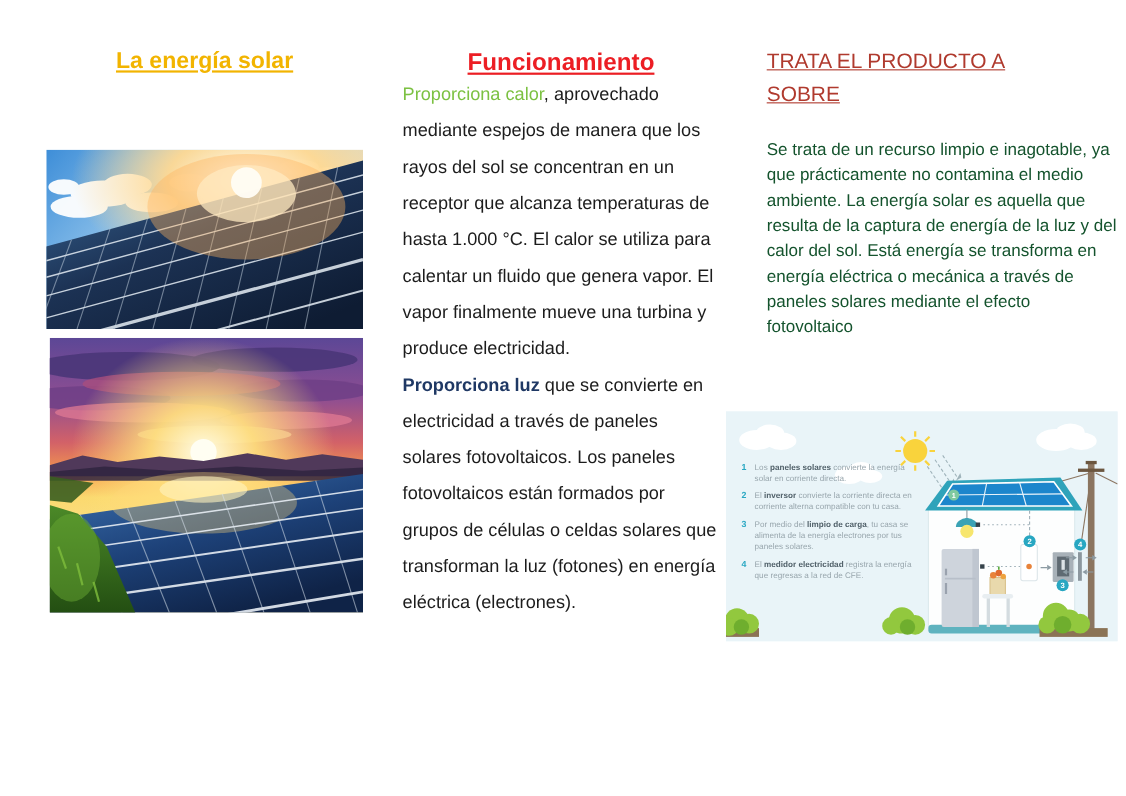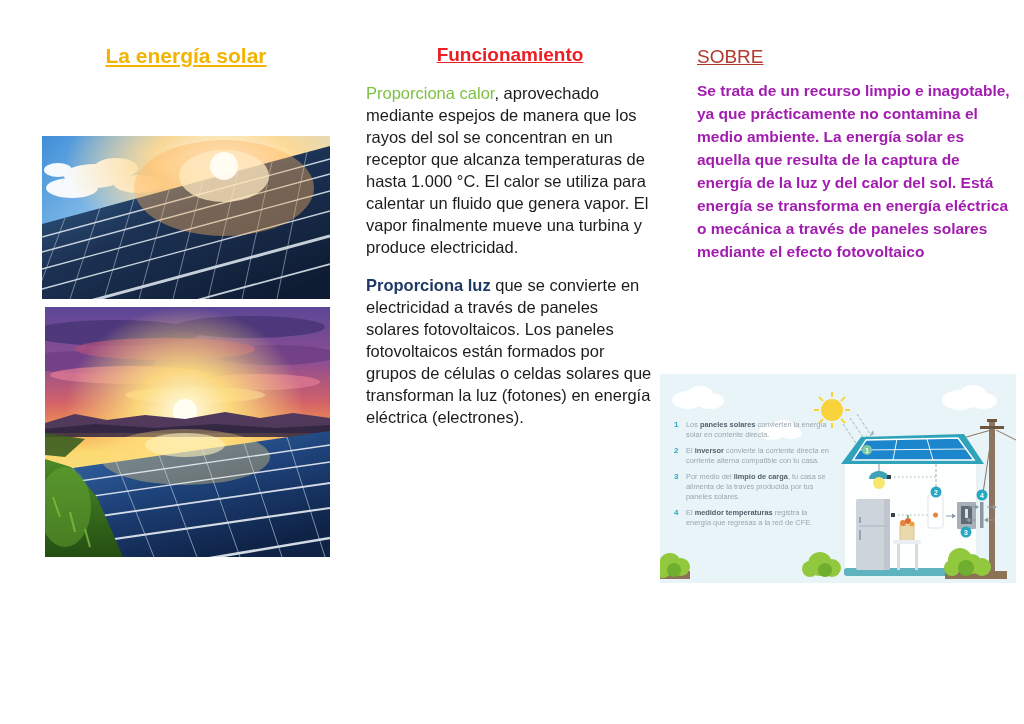--- a/index.html
+++ b/index.html
@@ -17,32 +17,32 @@
     text-decoration: underline;
   }
   .photo { overflow: hidden; }
   .photo-top { left: 42px; top: 136px; width: 288px; height: 163px; }
   .photo-bottom { left: 45px; top: 307px; width: 285px; height: 250px; }
   .photo svg { display: block; }
 
   
   .mid-col { left: 366px; top: 44px; width: 288px; }
   .mid-title {
-    text-align: center; font-size: 19px; font-weight: bold; color: #EC1E24;
+    text-align: center; font-size: 22px; font-weight: bold; color: #EC1E24;
     text-decoration: underline;
   }
-  .body-par { font-size: 16.5px; line-height: 22px; color: #1c1c1c; margin-top: 16px; }
+  .body-par { font-size: 16.5px; line-height: 33px; color: #1c1c1c; }
   .lead-green { color: #7CC142; }
   .lead-navy { color: #1F3864; font-weight: bold; }
 
   
   .right-col { left: 697px; top: 42px; width: 318px; }
   .right-title { font-size: 19px; line-height: 30px; color: #B03A2E; }
   .right-title .tline { text-decoration: underline; }
-  .right-par { font-size: 15.5px; line-height: 23px; color: #a21caf; margin-top: 7px; font-weight: bold; }
+  .right-par { font-size: 15.5px; line-height: 23px; color: #14532d; margin-top: 23px; }
 
   
   .infographic {
     left: 660px; top: 374px; width: 356px; height: 209px;
     background: #E9F4F8;
   }
   .infographic svg.scene { position: absolute; left: 0; top: 0; }
   .steps { position: absolute; left: 14px; top: 46px; width: 156px; }
   .step { display: flex; gap: 4px; margin-bottom: 6px; }
   .step .num { flex: none; width: 8px; color: #28A7C2; font-weight: bold; font-size: 8px; line-height: 10px; }
@@ -184,20 +184,21 @@
   </div>
 
   <div class="abs mid-col">
     <div class="mid-title">Funcionamiento</div>
     <p class="body-par"><span class="lead-green"> Proporciona calor</span><span>, aprovechado mediante espejos de manera que los rayos del sol se concentran en un receptor que alcanza temperaturas de hasta 1.000 °C. El calor se utiliza para calentar un fluido que genera vapor. El vapor finalmente mueve una turbina y produce electricidad.</span></p>
     <p class="body-par"><span class="lead-navy">Proporciona luz</span><span> que se convierte en electricidad a través de paneles solares fotovoltaicos. Los paneles fotovoltaicos están formados por grupos de células o celdas solares que transforman la luz (fotones) en energía eléctrica (electrones).</span></p>
   </div>
 
   <div class="abs right-col">
     <div class="right-title">
+      <div><span class="tline">TRATA EL PRODUCTO A</span></div>
       <div><span class="tline">SOBRE</span></div>
     </div>
     <p class="right-par"> Se trata de un recurso limpio e inagotable, ya que prácticamente no contamina el medio ambiente. La energía solar es aquella que resulta de la captura de energía de la luz y del calor del sol. Está energía se transforma en energía eléctrica o mecánica a través de paneles solares mediante el efecto fotovoltaico</p>
   </div>
 
   <div class="abs infographic">
     <svg class="scene" width="356" height="209" viewBox="0 0 356 209">
       <rect width="356" height="209" fill="#E9F4F8"></rect>
       <g fill="#ffffff">
         <ellipse cx="28" cy="26" rx="16" ry="9"></ellipse>
@@ -329,30 +330,30 @@
             <circle cx="292" cy="194" r="8"></circle>
         </g>
         <circle cx="14" cy="196" r="7" fill="#6FAE2E"></circle>
           <circle cx="165" cy="196" r="7" fill="#6FAE2E"></circle>
           <circle cx="306" cy="194" r="8" fill="#6FAE2E"></circle>
       </g>
     </svg>
     <div class="steps">
       <div class="step">
         <span class="num">1</span>
-        <span class="txt"><span>Los </span><span class="b">paneles solares</span><span> convierten la energía solar en corriente directa.</span></span>
+        <span class="txt"><span>Los </span><span class="b">paneles solares</span><span> convierte la energía solar en corriente directa.</span></span>
       </div>
       <div class="step">
         <span class="num">2</span>
         <span class="txt"><span>El </span><span class="b">inversor</span><span> convierte la corriente directa en corriente alterna compatible con tu casa.</span></span>
       </div>
       <div class="step">
         <span class="num">3</span>
-        <span class="txt"><span>Por medio del </span><span class="b">limpio de carga</span><span>, tu casa se alimenta de la través producida por tus paneles solares.</span></span>
+        <span class="txt"><span>Por medio del </span><span class="b">limpio de carga</span><span>, tu casa se alimenta de la energía electrones por tus paneles solares.</span></span>
       </div>
       <div class="step">
         <span class="num">4</span>
-        <span class="txt"><span>El </span><span class="b">medidor temperaturas</span><span> registra la energía que regresas a la red de CFE.</span></span>
+        <span class="txt"><span>El </span><span class="b">medidor electricidad</span><span> registra la energía que regresas a la red de CFE.</span></span>
       </div>
     </div>
   </div>
 
 </div>
 
 </body></html>

